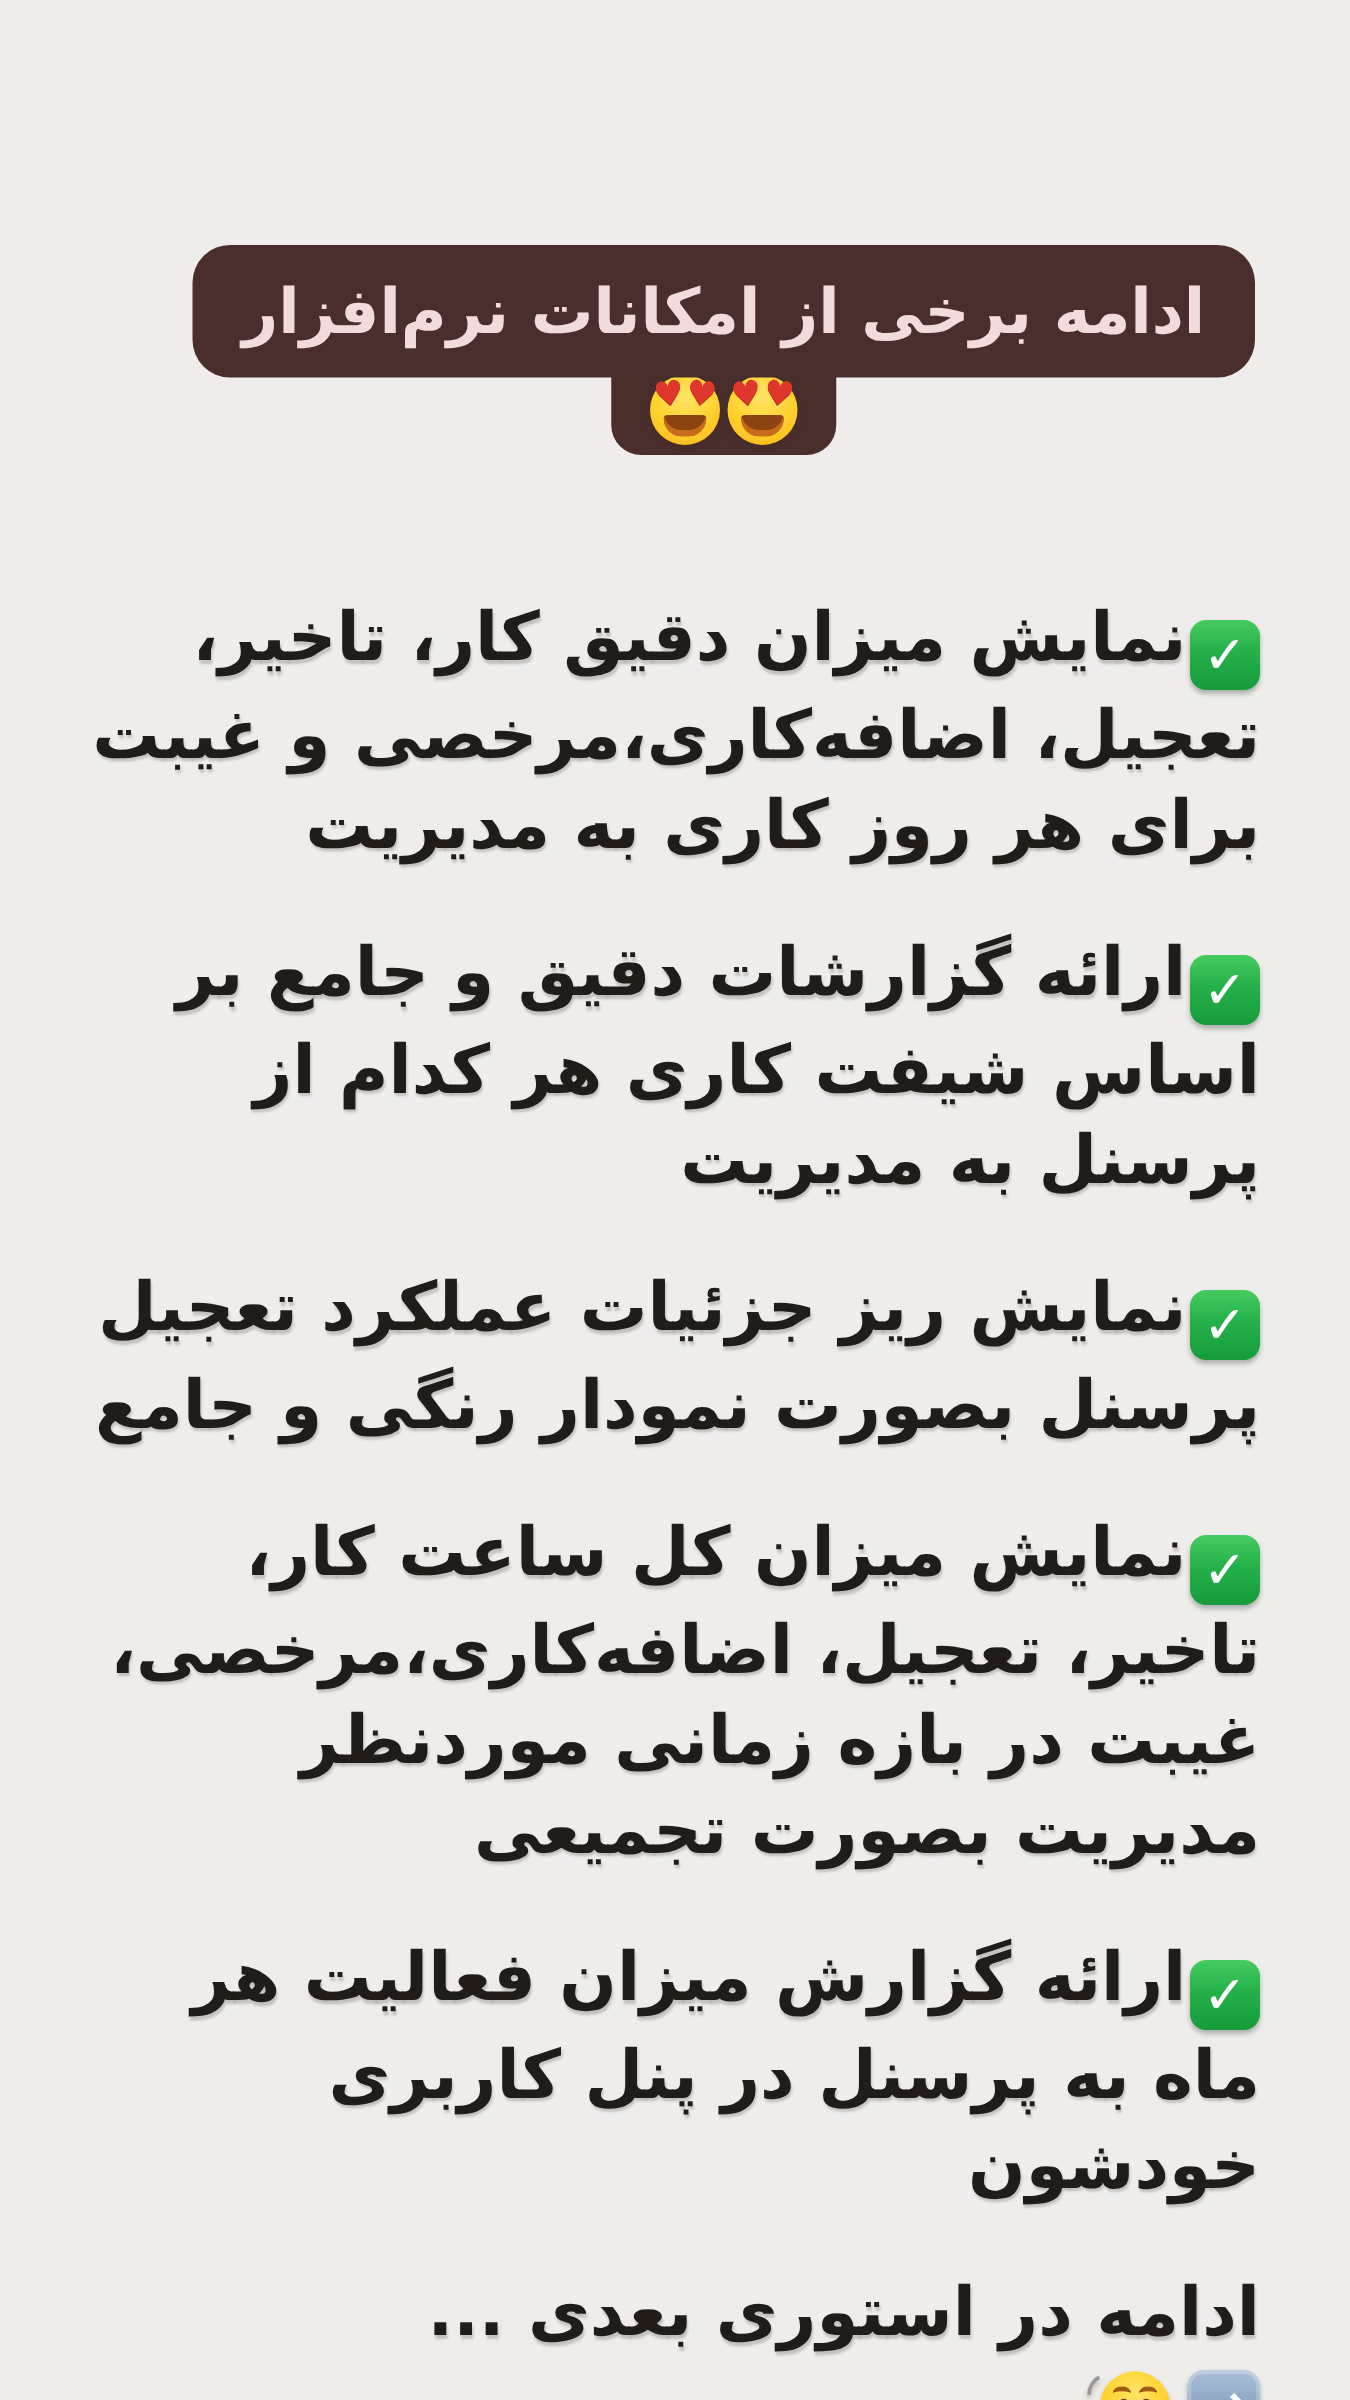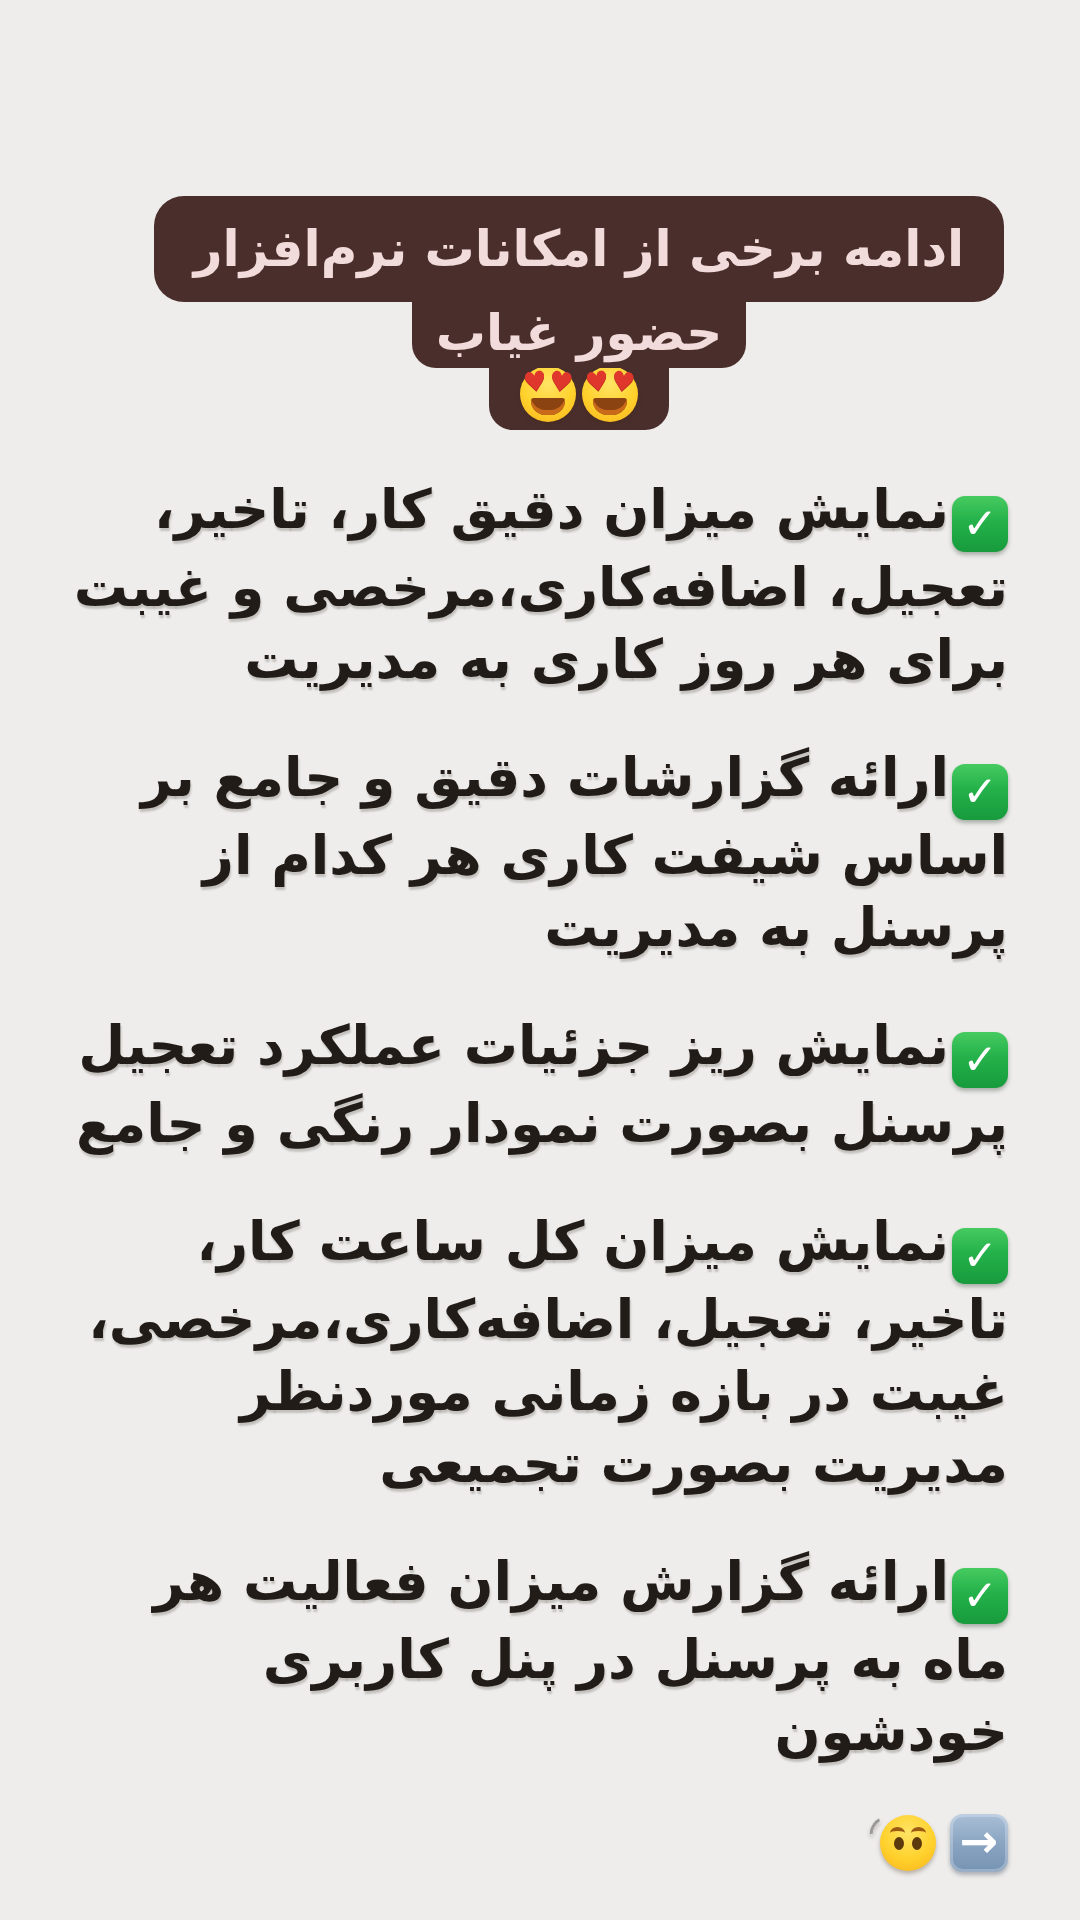--- a/index.html
+++ b/index.html
@@ -116,23 +116,20 @@
 </style>
 </head>
 <body>
 
 <div class="canvas">
 
   <div class="header-bubble" dir="rtl">
     <div class="h-line h1">
       <span>ادامه برخی از امکانات نرم‌افزار</span>
     </div>
-    <div class="h-line h2">
-      <span>حضور غیاب</span>
-    </div>
     <div class="h-line h3">
       <span class="face">
         <span class="heart hl">♥</span>
         <span class="heart hr">♥</span>
         <span class="mouth-smile"></span>
       </span>
       <span class="face">
         <span class="heart hl">♥</span>
         <span class="heart hr">♥</span>
         <span class="mouth-smile"></span>
@@ -155,20 +152,21 @@
         </span><span>نمایش ریز جزئیات عملکرد تعجیل پرسنل بصورت نمودار رنگی و جامع</span></p>
 
     <p class="feature"><span class="check">
           <span class="check-glyph">✓</span>
         </span><span>نمایش میزان کل ساعت کار، تاخیر، تعجیل، اضافه‌کاری،مرخصی، غیبت در بازه زمانی موردنظر مدیریت بصورت تجمیعی</span></p>
 
     <p class="feature"><span class="check">
           <span class="check-glyph">✓</span>
         </span><span>ارائه گزارش میزان فعالیت هر ماه به پرسنل در پنل کاربری خودشون</span></p>
 
+    <p class="footer-text">ادامه در استوری بعدی ...</p>
 
     <div class="footer-emojis">
       <span class="arrow-emoji">
         <span class="arrow-glyph">→</span>
       </span>
       <span class="face">
         <span class="brow bl"></span>
         <span class="brow br"></span>
         <span class="eye el"></span>
         <span class="eye er"></span>

